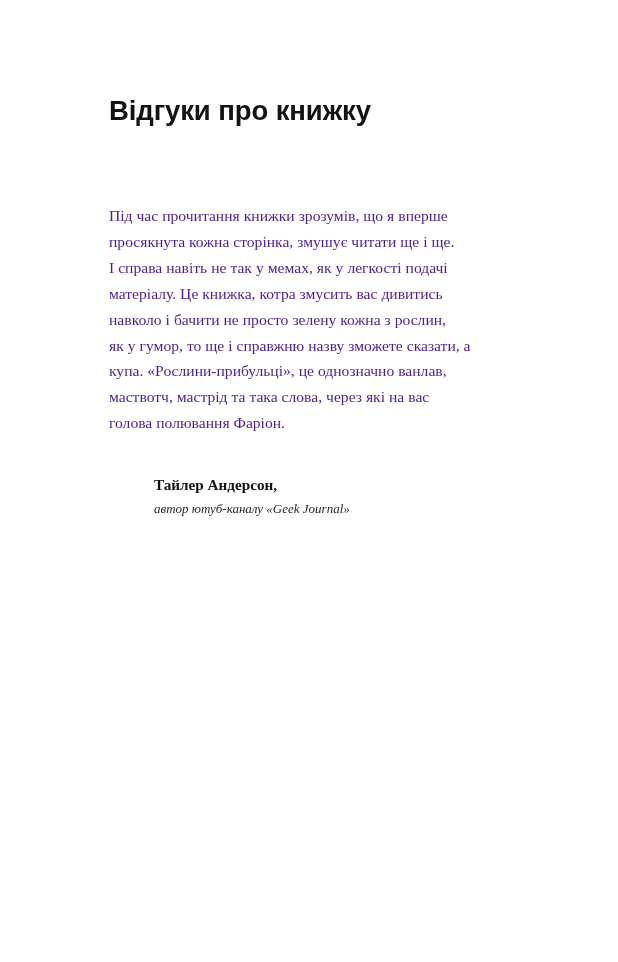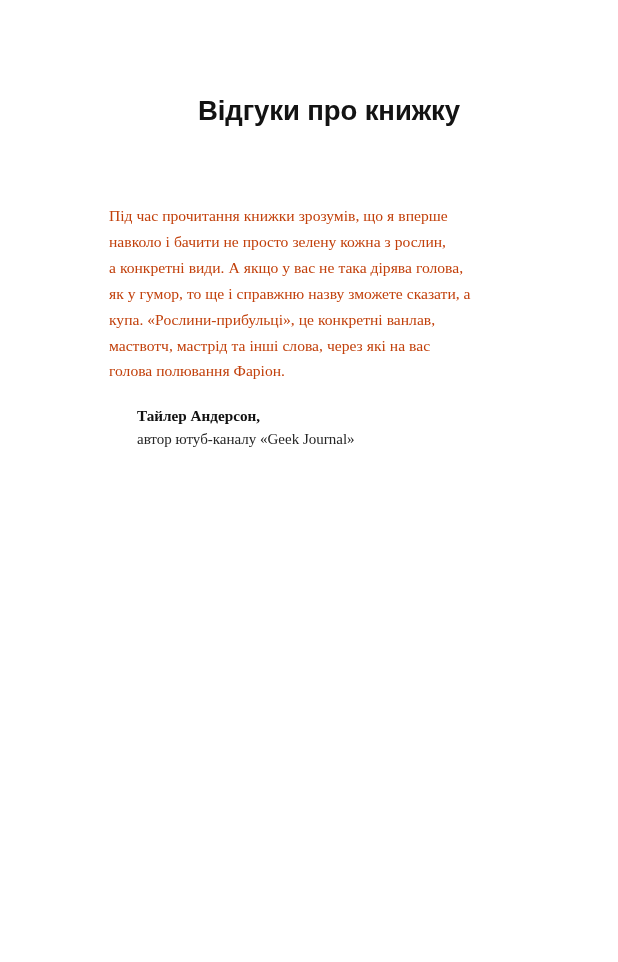--- a/index.html
+++ b/index.html
@@ -31,90 +31,92 @@
     top: 94px;
     width: 440px;
     margin: 0;
     font-family: "Liberation Sans", "DejaVu Sans", sans-serif;
     font-weight: 700;
     font-size: 27.5px;
     line-height: 34px;
     letter-spacing: -0.1px;
     color: #131313;
     white-space: nowrap;
-    text-align: center;
   }
 
   
   .testimonial {
     position: absolute;
     left: 109px;
     top: 203px;
     width: 418px;
   }
 
   .body-copy {
     margin: 0;
     font-family: "Liberation Serif", "DejaVu Serif", serif;
     font-size: 15.6px;
     line-height: 25.9px;
-    color: #c2410c;
+    color: #4c1d95;
     text-align: left;
     hyphens: none;
     word-spacing: 0.1px;
   }
 
   .body-copy .ln {
     display: block;
     white-space: nowrap;
   }
 
   
   .attribution {
-    margin: 0;
+    margin: 17px;
     padding-top: 20px;
     padding-left: 28px;
   }
 
   .attribution-name {
     display: block;
     font-family: "Liberation Serif", "DejaVu Serif", serif;
     font-weight: 700;
     font-size: 15.2px;
     line-height: 24px;
     color: #121212;
     white-space: nowrap;
   }
 
   .attribution-role {
     display: block;
     font-family: "Liberation Serif", "DejaVu Serif", serif;
     font-weight: 400;
-    font-size: 15px;
+    font-size: 13px;
     line-height: 23px;
     color: #262626;
     white-space: nowrap;
+    font-style: italic;
   }
 </style>
 </head>
 <body>
 
 <div class="page">
 
   <h1 class="page-title">Відгуки про книжку</h1>
 
   <div class="testimonial">
 
     <p class="body-copy">
       <span class="ln">Під час прочитання книжки зрозумів, що я вперше</span>
+      <span class="ln">просякнута кожна сторінка, змушує читати ще і ще.</span>
+      <span class="ln">І справа навіть не так у мемах, як у легкості подачі</span>
+      <span class="ln">матеріалу. Це книжка, котра змусить вас дивитись</span>
       <span class="ln">навколо і бачити не просто зелену кожна з рослин,</span>
-      <span class="ln">а конкретні види. А якщо у вас не така дірява голова,</span>
       <span class="ln">як у гумор, то ще і справжню назву зможете сказати, а</span>
-      <span class="ln">купа. «Рослини-прибульці», це конкретні ванлав,</span>
-      <span class="ln">маствотч, мастрід та інші слова, через які на вас</span>
+      <span class="ln">купа. «Рослини-прибульці», це однозначно ванлав,</span>
+      <span class="ln">маствотч, мастрід та така слова, через які на вас</span>
       <span class="ln">голова полювання Фаріон.</span>
     </p>
 
     <div class="attribution">
       <span class="attribution-name">Тайлер Андерсон,</span>
       <span class="attribution-role">автор ютуб-каналу «Geek Journal»</span>
     </div>
 
   </div>
 

